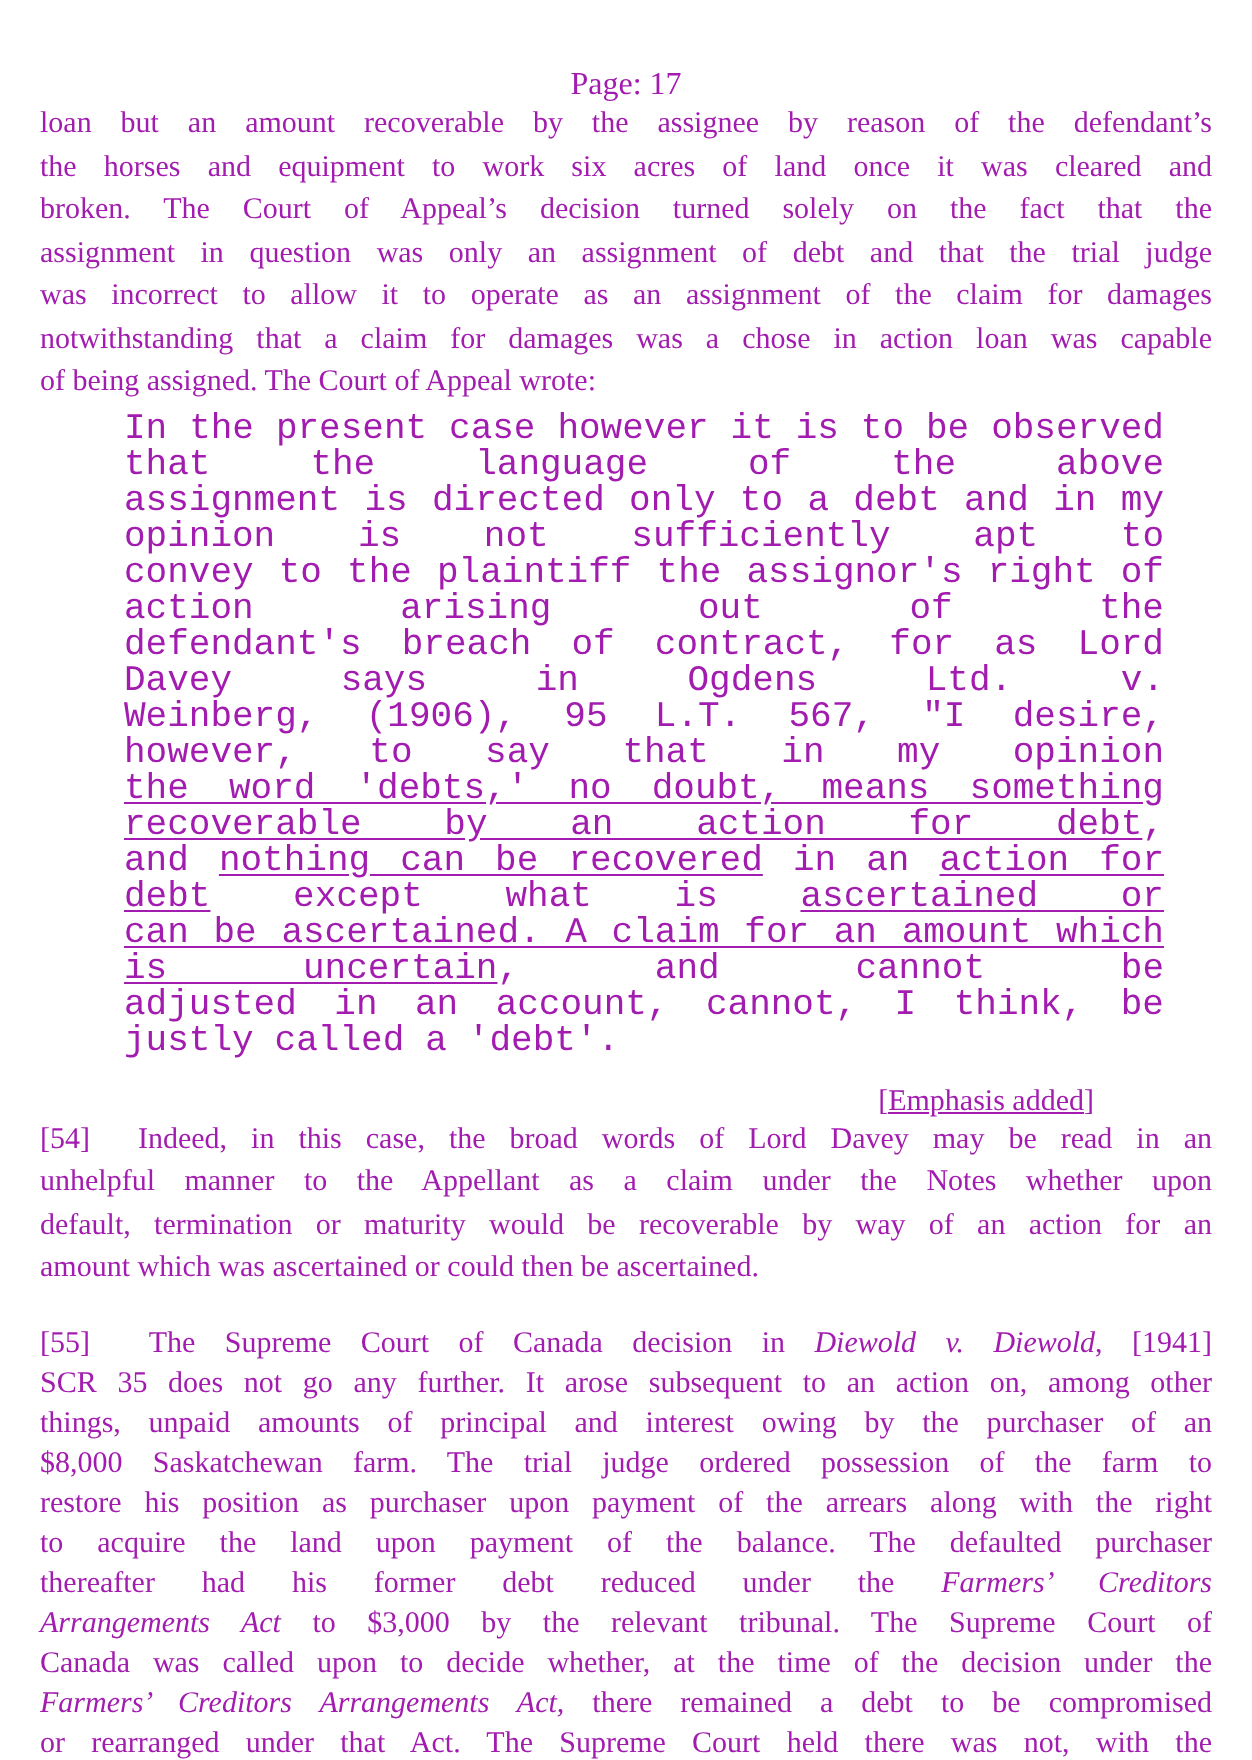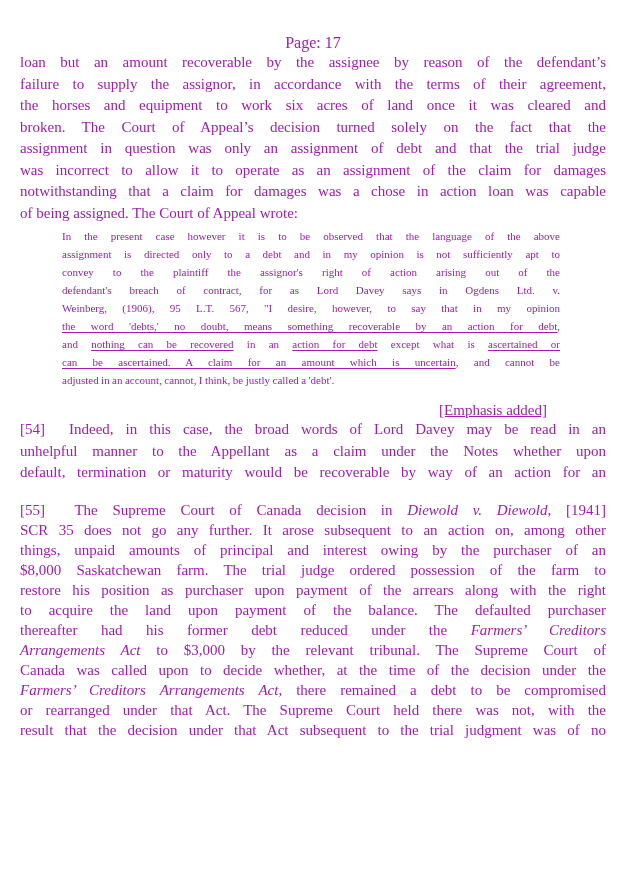--- a/index.html
+++ b/index.html
@@ -26,41 +26,41 @@
 
   .para { font-size: 15px; }
   .block-0 { line-height: 21.5px; }
   .block-1 { margin-top: 3px; }
   .block-2 { margin-top: 12px; }
   .block-3 { line-height: 21.5px; }
   .block-4 { margin-top: 16px; line-height: 20px; }
 
   .quote {
     margin-left: 42px;
-    margin-right: 46px;
-    font-size: 11px;
+    margin-right: 24px;
+    font-size: 18px;
     line-height: 18px;
+    font-family: Liberation Mono, monospace;
   }
   .quote .line { word-spacing: -0.3px; }
 
   .note { font-size: 15px; line-height: 18px; }
   .note .line { text-align: left; text-align-last: right; padding-right: 59px; text-decoration: underline; }
 
   .u { text-decoration: underline; text-underline-offset: 2px; }
   .i { font-style: italic; }
 </style>
 </head>
 <body>
 
 <div class="page">
   <div class="header">Page: 17</div>
   <div class="content">
       <div class="block para block-0">
         <div class="line"><span>loan but an amount recoverable by the assignee by reason of the defendant’s</span></div>
-        <div class="line"><span>failure to supply the assignor, in accordance with the terms of their agreement,</span></div>
         <div class="line"><span>the horses and equipment to work six acres of land once it was cleared and</span></div>
         <div class="line"><span>broken. The Court of Appeal’s decision turned solely on the fact that the</span></div>
         <div class="line"><span>assignment in question was only an assignment of debt and that the trial judge</span></div>
         <div class="line"><span>was incorrect to allow it to operate as an assignment of the claim for damages</span></div>
         <div class="line"><span>notwithstanding that a claim for damages was a chose in action loan was capable</span></div>
         <div class="line free"><span>of being assigned. The Court of Appeal wrote:</span></div>
       </div>
       <div class="block quote block-1">
         <div class="line"><span>In the present case however it is to be observed that the language of the above</span></div>
         <div class="line"><span>assignment is directed only to a debt and in my opinion is not sufficiently apt to</span></div>
@@ -72,20 +72,21 @@
         <div class="line"><span class="u">can be ascertained. A claim for an amount which is uncertain</span><span>, and cannot be</span></div>
         <div class="line free"><span>adjusted in an account, cannot, I think, be justly called a 'debt'.</span></div>
       </div>
       <div class="block note block-2">
         <div class="line free"><span>[Emphasis added]</span></div>
       </div>
       <div class="block para block-3">
         <div class="line"><span>[54]&nbsp;&nbsp;Indeed, in this case, the broad words of Lord Davey may be read in an</span></div>
         <div class="line"><span>unhelpful manner to the Appellant as a claim under the Notes whether upon</span></div>
         <div class="line"><span>default, termination or maturity would be recoverable by way of an action for an</span></div>
+        <div class="line free"><span>amount which was ascertained or could then be ascertained.</span></div>
       </div>
       <div class="block para block-4">
         <div class="line"><span>[55]&nbsp;&nbsp;The Supreme Court of Canada decision in </span><span class="i">Diewold v. Diewold</span><span>, [1941]</span></div>
         <div class="line"><span>SCR 35 does not go any further. It arose subsequent to an action on, among other</span></div>
         <div class="line"><span>things, unpaid amounts of principal and interest owing by the purchaser of an</span></div>
         <div class="line"><span>$8,000 Saskatchewan farm. The trial judge ordered possession of the farm to</span></div>
         <div class="line"><span>restore his position as purchaser upon payment of the arrears along with the right</span></div>
         <div class="line"><span>to acquire the land upon payment of the balance. The defaulted purchaser</span></div>
         <div class="line"><span>thereafter had his former debt reduced under the </span><span class="i">Farmers’ Creditors</span></div>
         <div class="line"><span class="i">Arrangements Act</span><span> to $3,000 by the relevant tribunal. The Supreme Court of</span></div>

